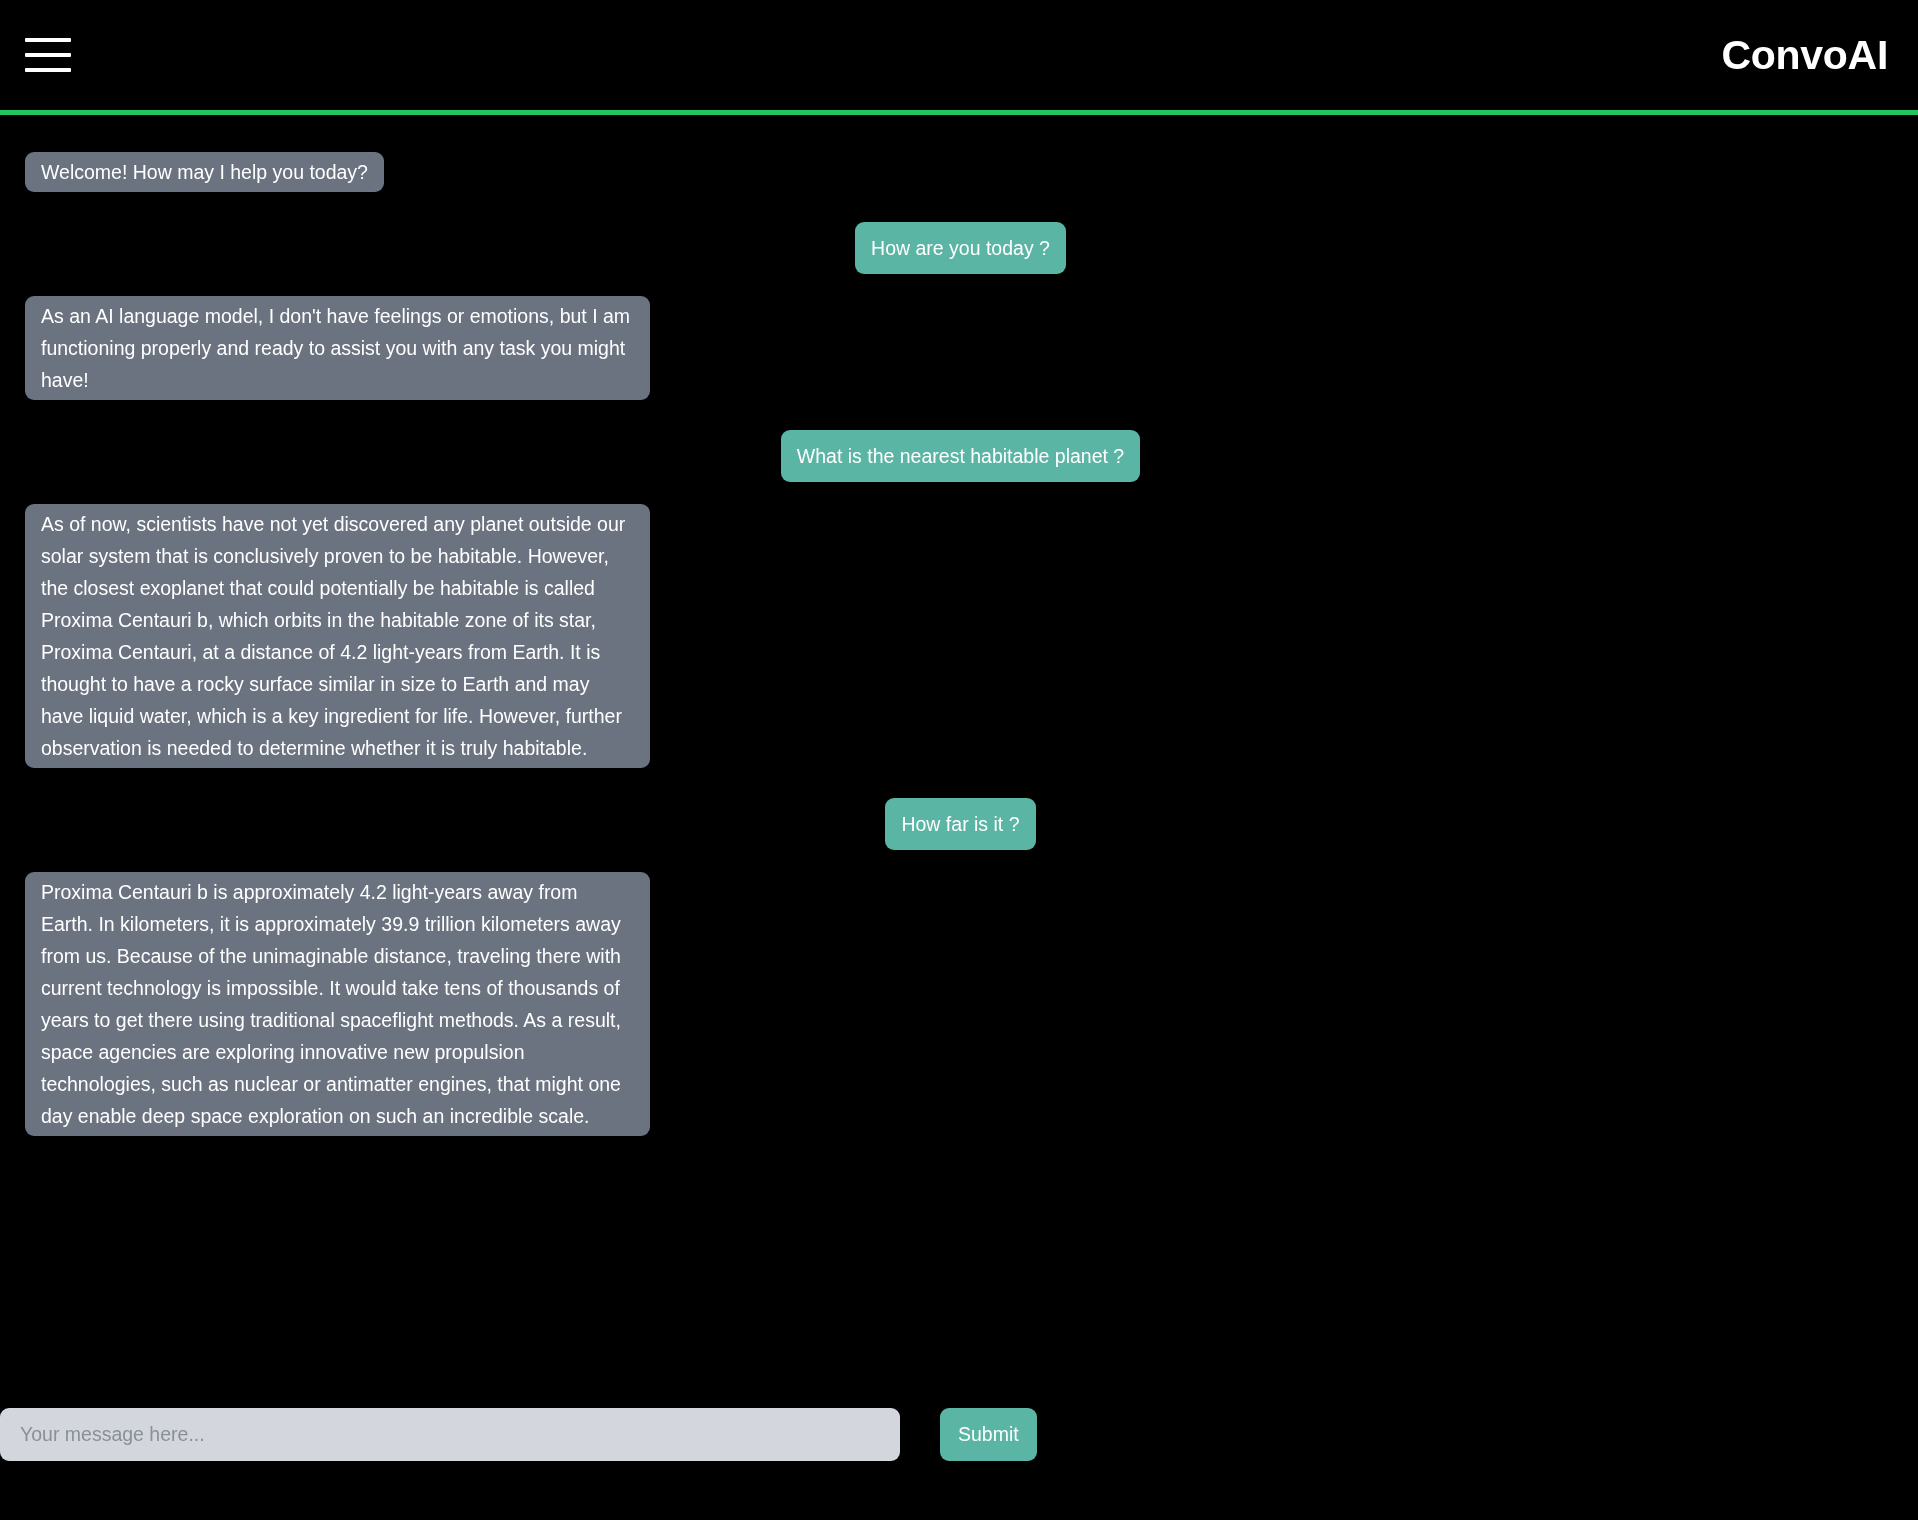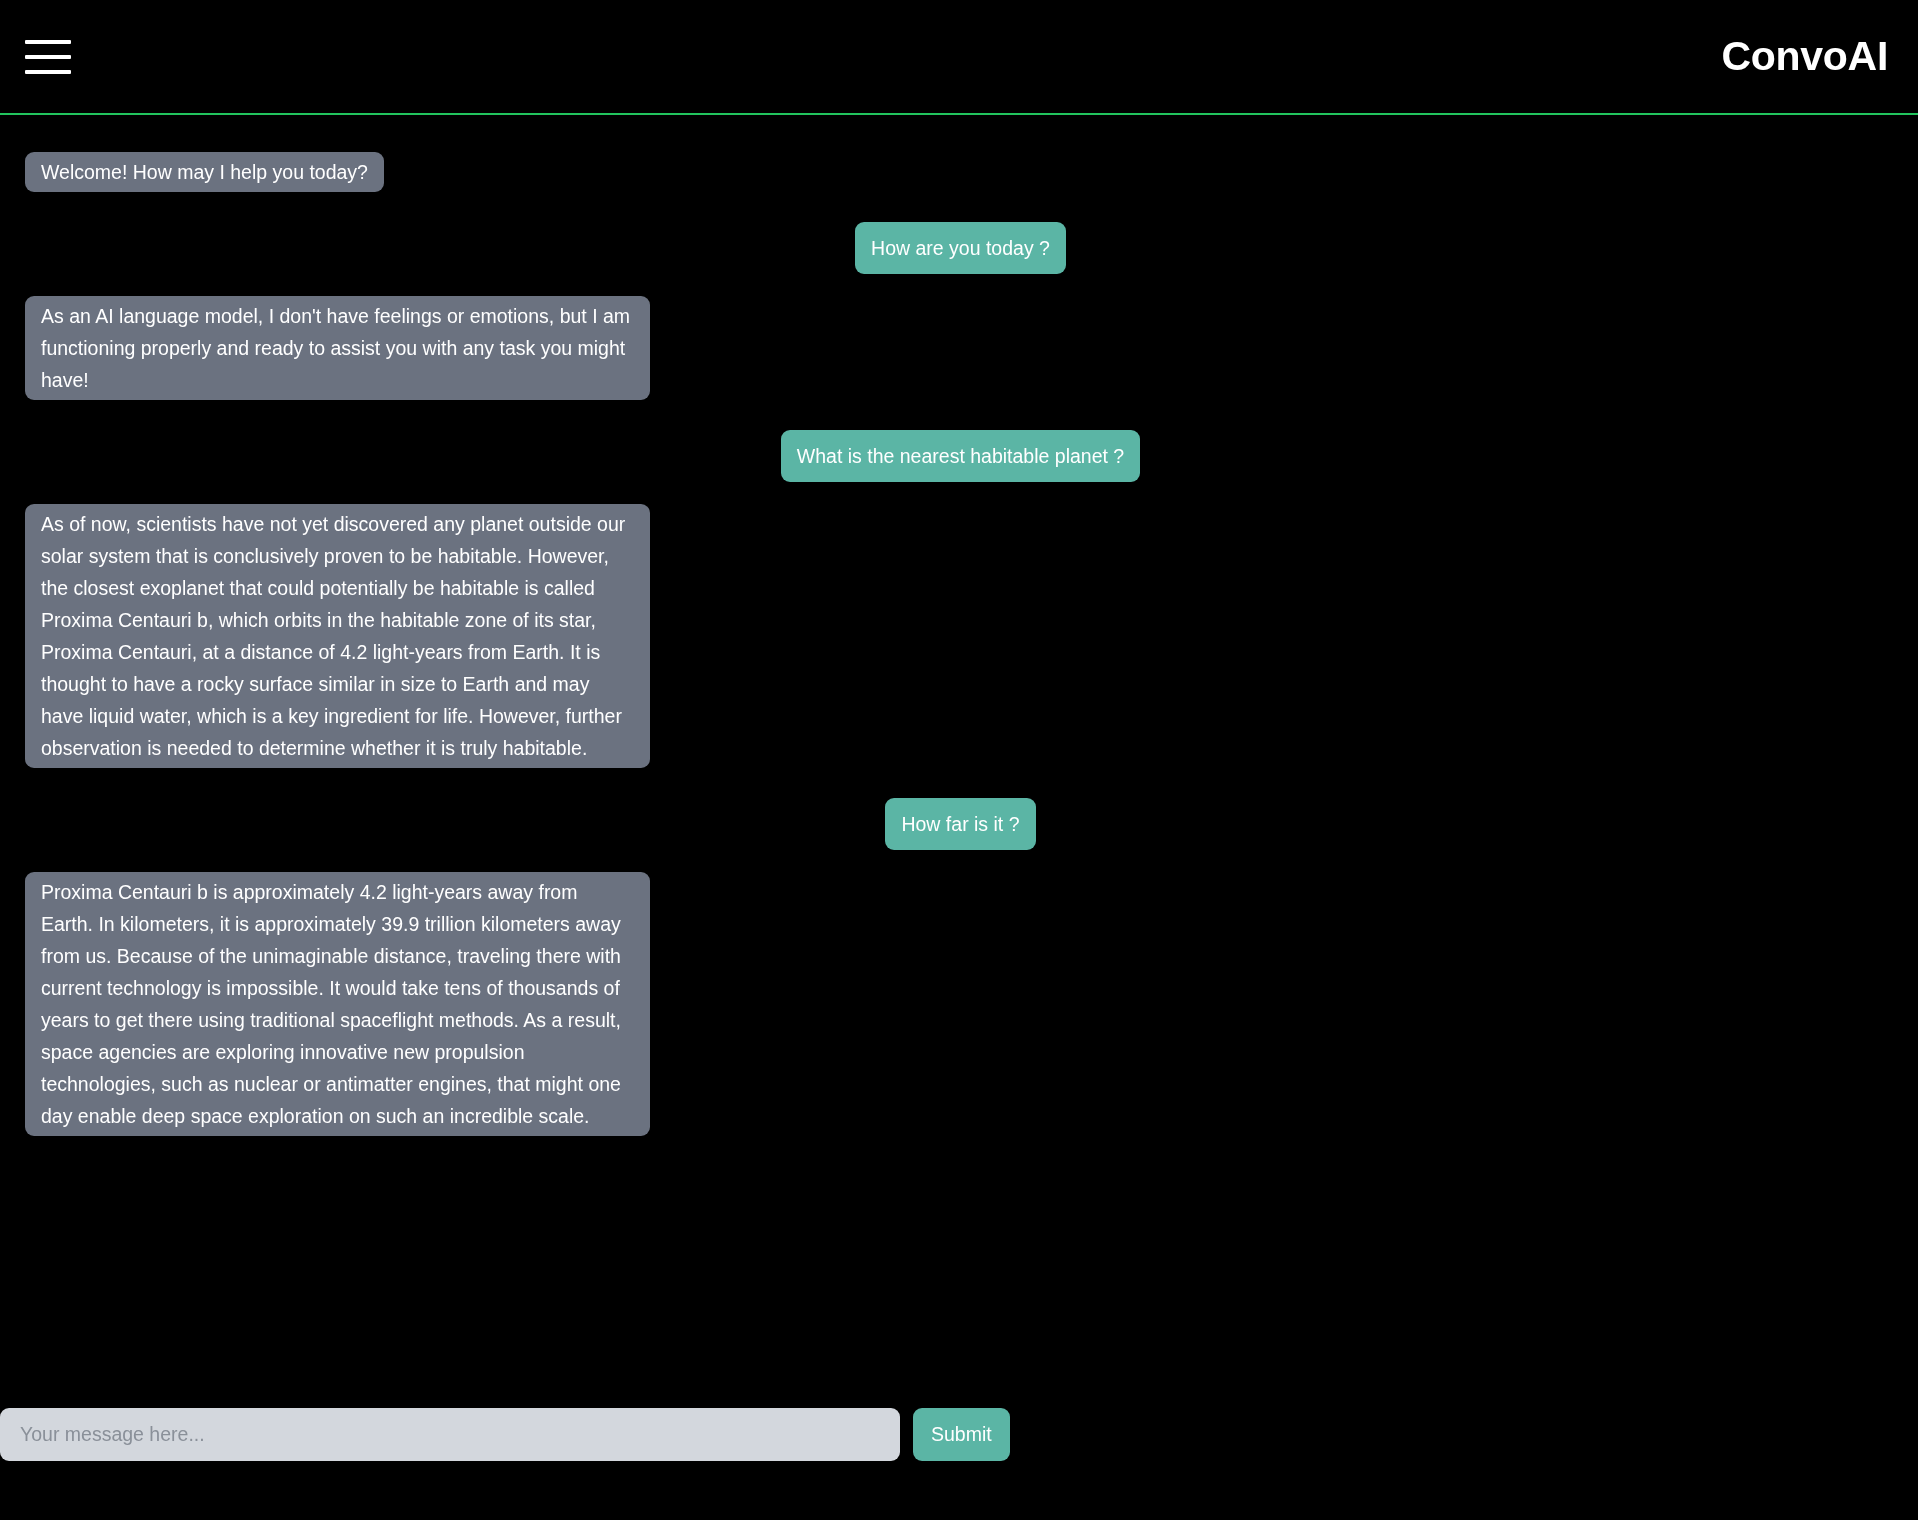--- a/index.html
+++ b/index.html
@@ -17,21 +17,21 @@
     display: flex;
     flex-direction: column;
   }
 
   
   .app-header {
     position: relative;
     height: 115px;
     flex: 0 0 115px;
     background: #000000;
-    border-bottom: 2px solid #22c55e;
+    border-bottom: 5px solid #22c55e;
     display: flex;
     align-items: center;
     justify-content: space-between;
     padding: 0 30px 0 25px;
   }
 
   .hamburger {
     width: 46px;
     height: 34px;
     display: flex;
@@ -127,20 +127,21 @@
     height: 53px;
     min-width: 94px;
     background: #5bb5a5;
     color: #ffffff;
     border: none;
     border-radius: 9px;
     font-family: "Liberation Sans", sans-serif;
     font-size: 19.5px;
     cursor: pointer;
     padding: 0 18px;
+    margin-left: 27px;
   }
 </style>
 </head>
 <body>
 
 <header class="app-header">
   <button class="hamburger">
     <span></span>
     <span></span>
     <span></span>

